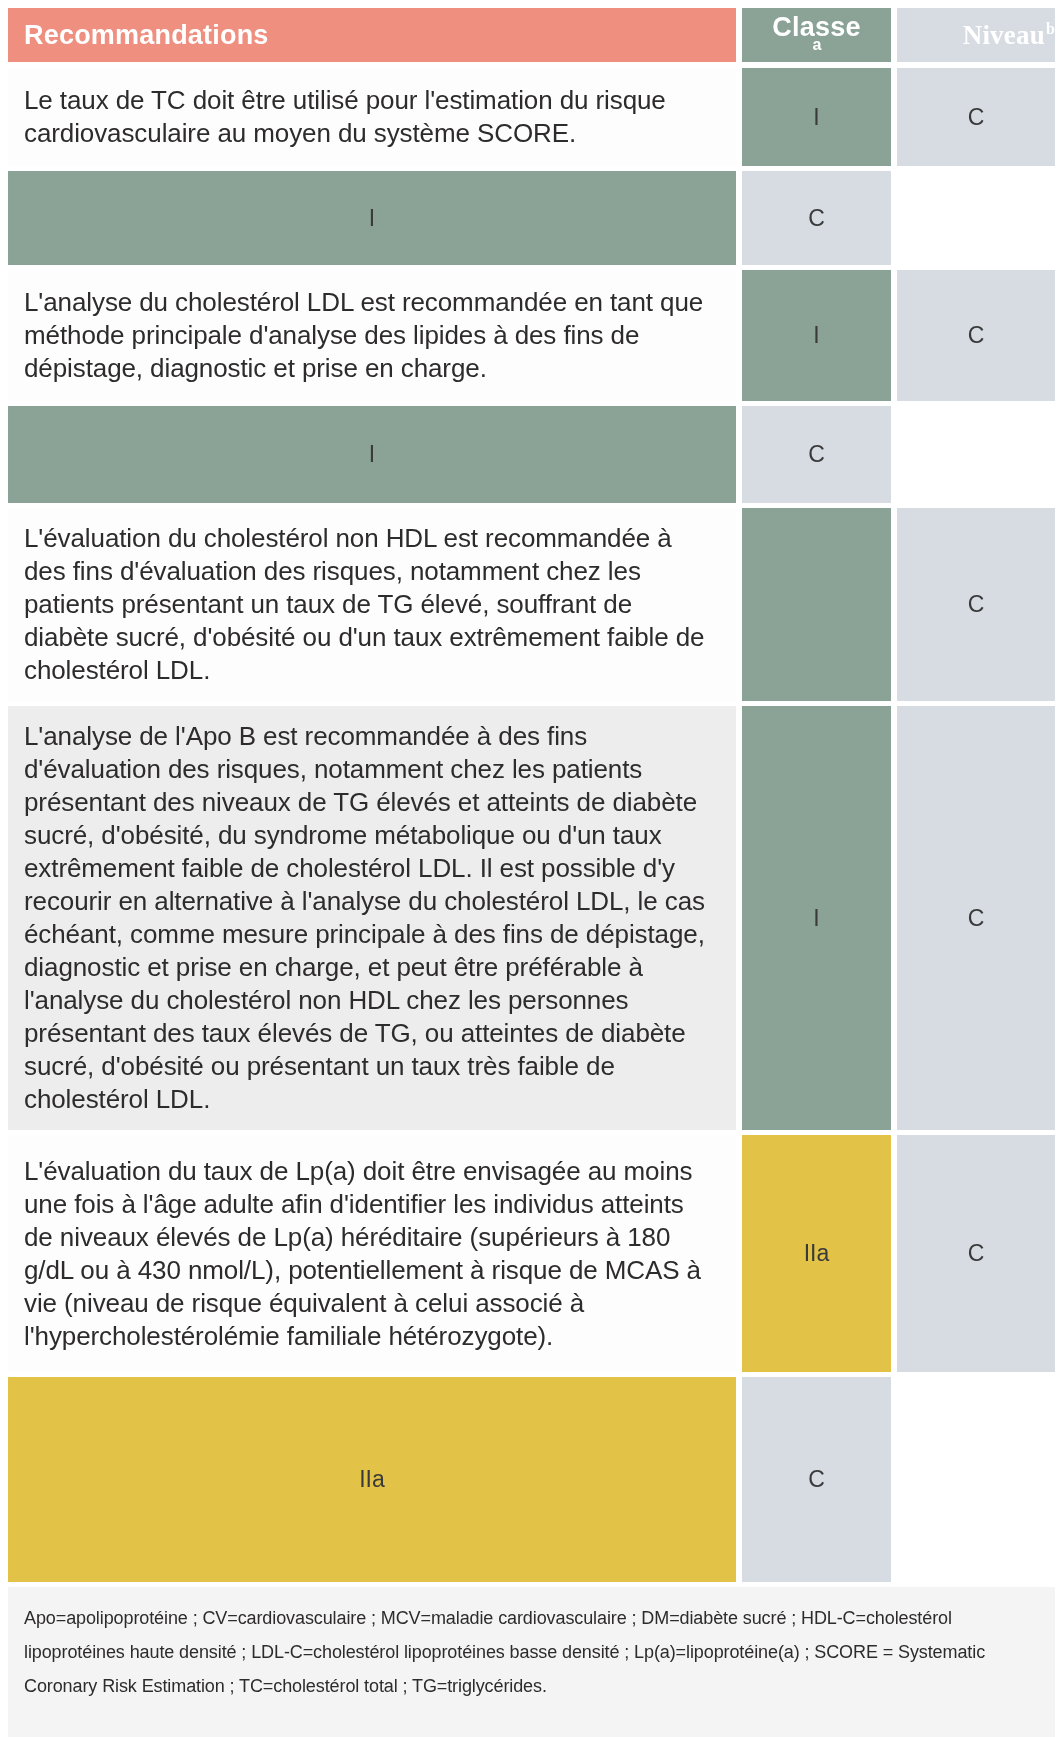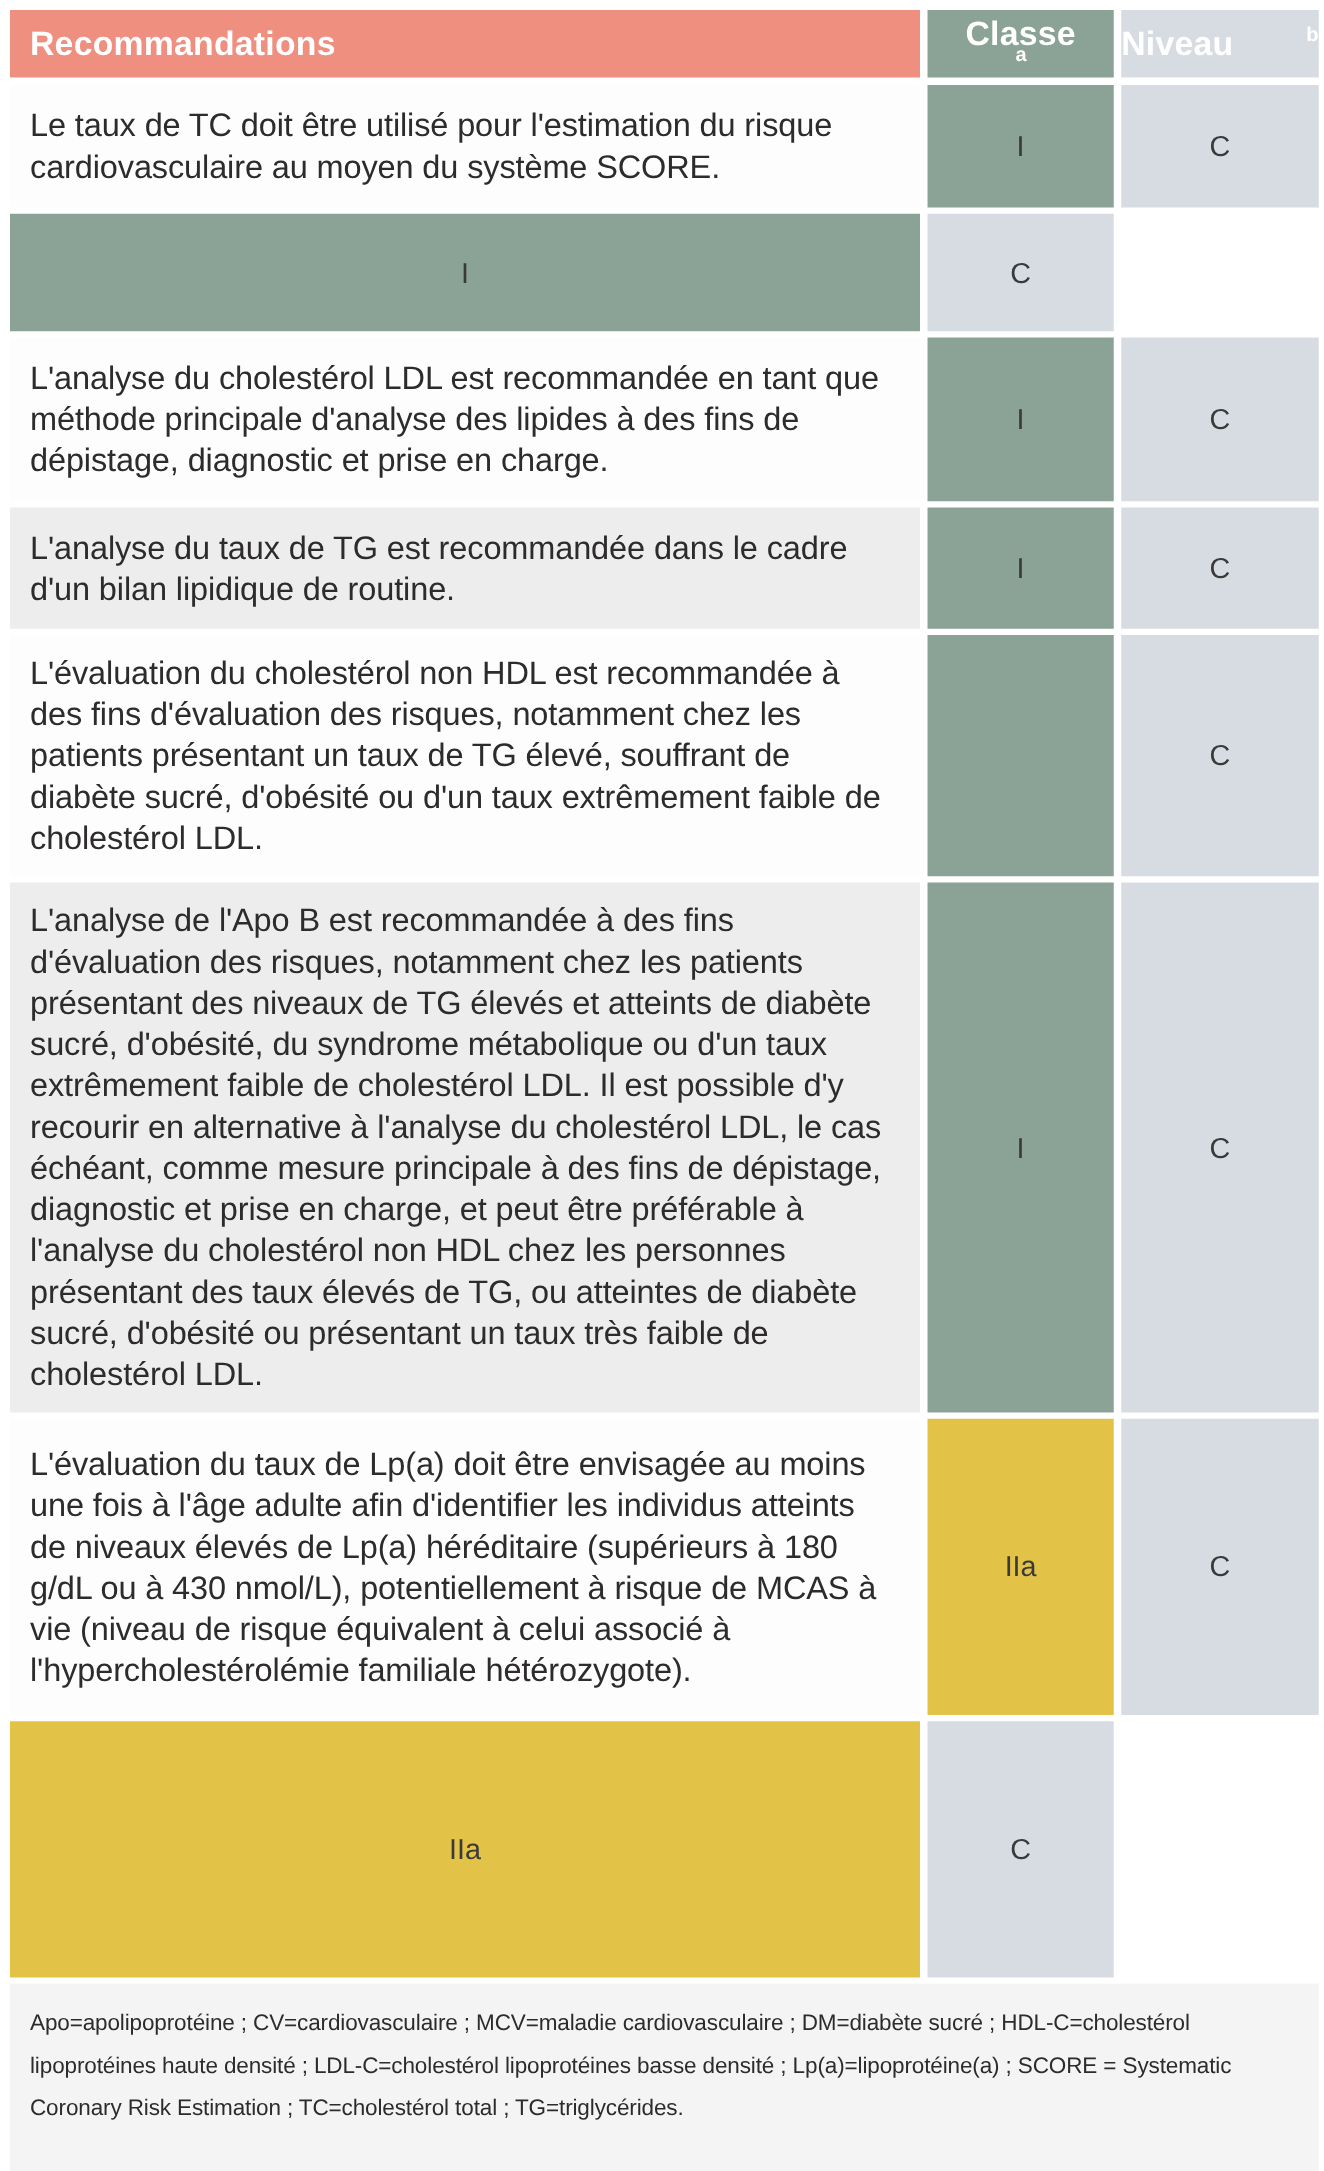--- a/index.html
+++ b/index.html
@@ -27,21 +27,21 @@
   
   .head{
     height:54px;
     color:var(--header-text);
     font-weight:bold;
     font-size:27px;
     letter-spacing:.2px;
   }
   .head.rec{ background:var(--salmon); justify-content:flex-start; padding-left:16px; }
   .head.classe{ background:var(--green); justify-content:center;flex-direction:column; }
-  .head.niveau{ background:var(--blue-gray); justify-content:space-between; }
+  .head.niveau{ background:var(--blue-gray); justify-content:flex-end;font-family:Liberation Serif, serif; }
   .head sup{ font-size:16px; line-height:1; transform:translateY(-6px); margin-left:1px; }
   
   .text-cell{
     font-size:26px;
     line-height:33px;
     padding:14px 20px 14px 16px;
     letter-spacing:-0.1px;
   }
   .row.odd  .text-cell{ background:var(--row-white); }
   .row.even .text-cell{ background:var(--row-gray); }
@@ -95,21 +95,20 @@
       <div class="cell badge level">C</div>
     </div>
 
     <div class="row odd" style="min-height:131px">
       <div class="cell text-cell">L'analyse du cholestérol LDL est recommandée en tant que méthode principale d'analyse des lipides à des fins de dépistage, diagnostic et prise en charge.</div>
       <div class="cell badge green">I</div>
       <div class="cell badge level">C</div>
     </div>
 
     <div class="row even" style="min-height:97px">
-      <div class="cell text-cell">L'analyse du taux de TG est recommandée dans le cadre d'un bilan lipidique de routine.</div>
       <div class="cell badge green">I</div>
       <div class="cell badge level">C</div>
     </div>
 
     <div class="row odd" style="min-height:165px">
       <div class="cell text-cell">L'évaluation du cholestérol non HDL est recommandée à des fins d'évaluation des risques, notamment chez les patients présentant un taux de TG élevé, souffrant de diabète sucré, d'obésité ou d'un taux extrêmement faible de cholestérol LDL.</div>
       <div class="cell badge green"></div>
       <div class="cell badge level">C</div>
     </div>
 

